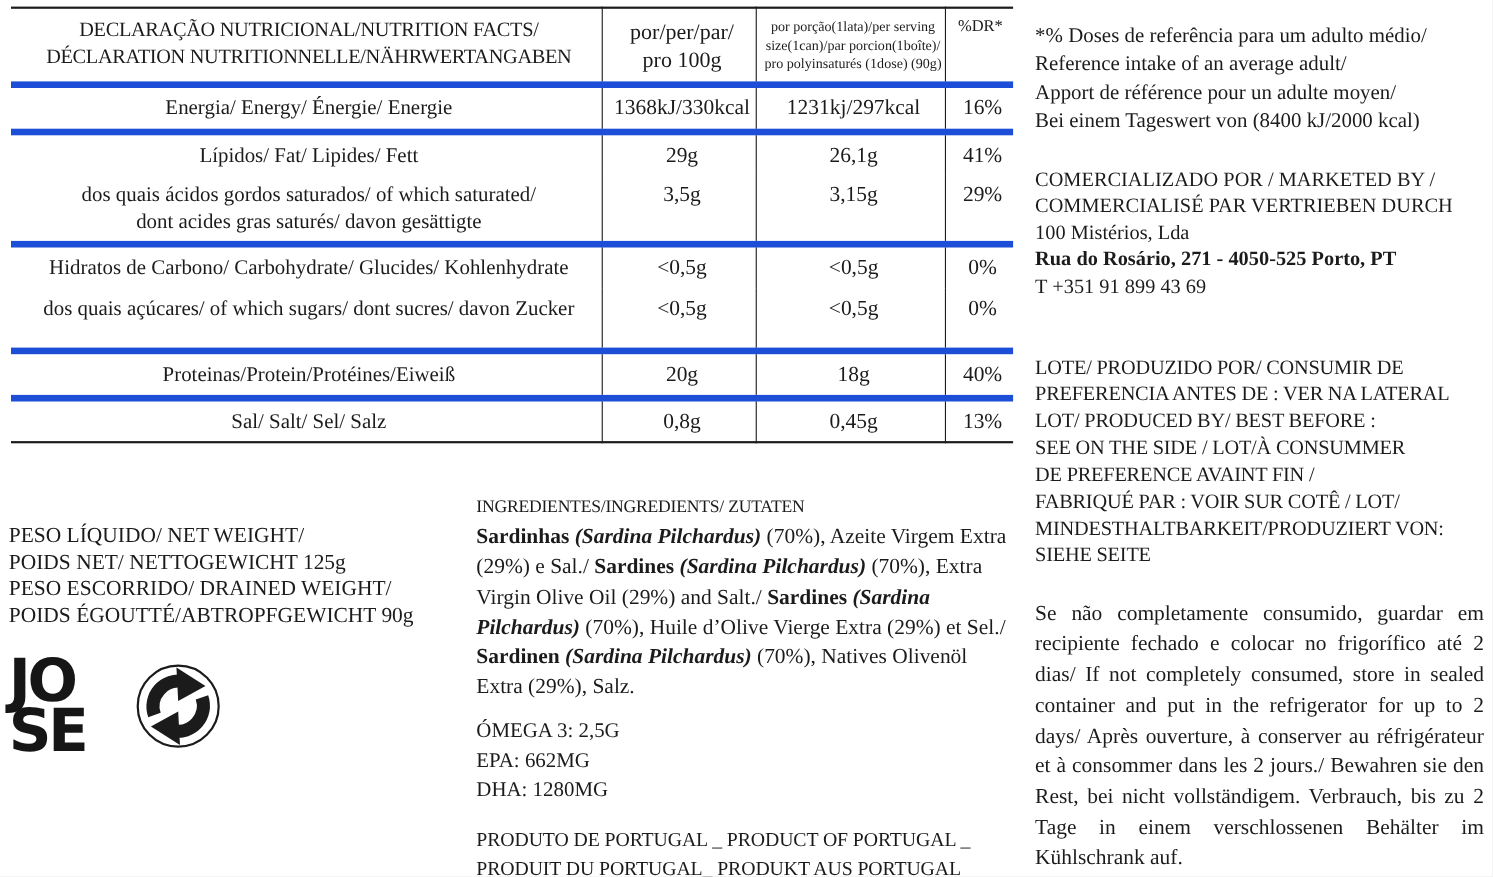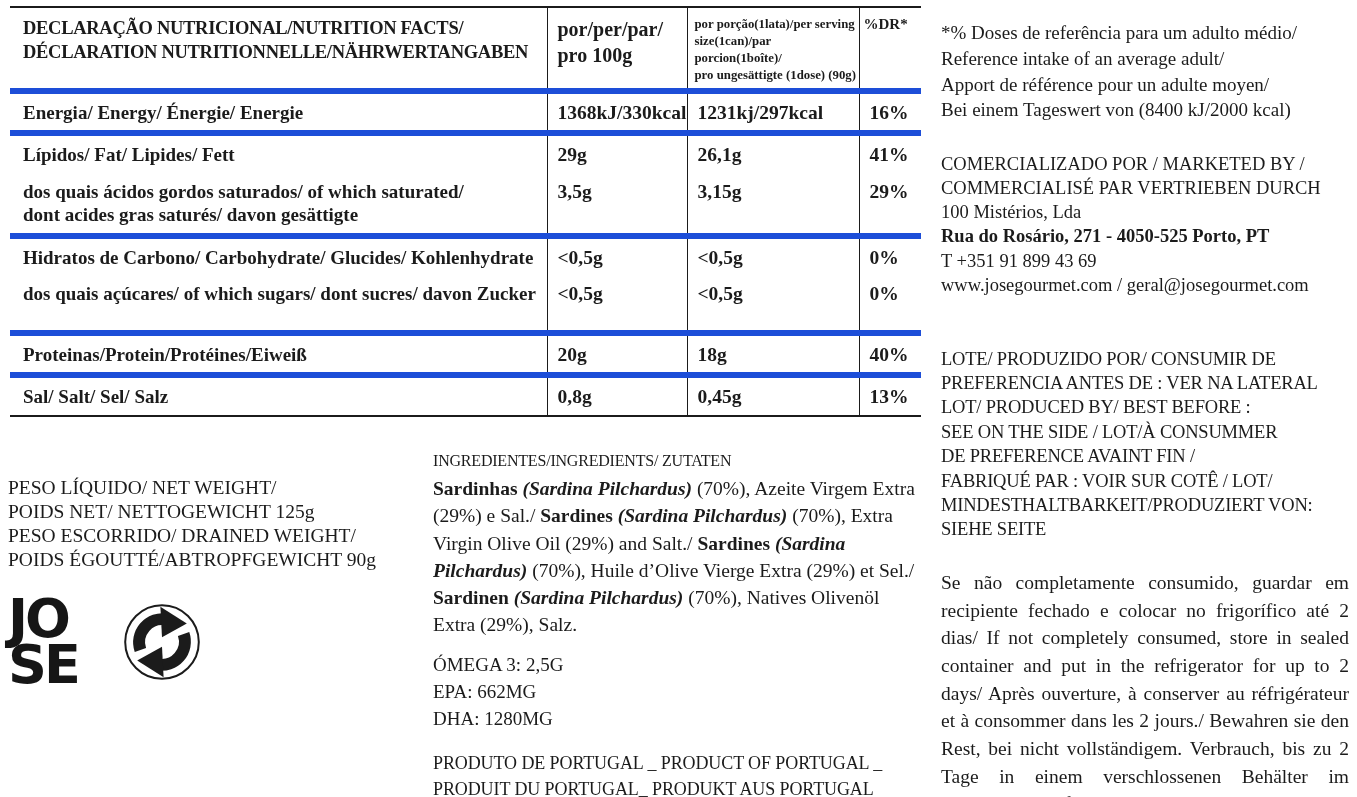--- a/index.html
+++ b/index.html
@@ -9,21 +9,21 @@
   }
   .prelines { white-space:pre-line; }
 
   
   .nt {
     position:absolute; left:10px; top:6px; width:911px;
     border-collapse:collapse; table-layout:fixed;
     border-top:2px solid #1b1b1b; border-bottom:2px solid #1b1b1b;
   }
   .nt col.w1{width:537px} .nt col.w2{width:140px} .nt col.w3{width:172px} .nt col.w4{width:62px}
-  .nt th, .nt td { vertical-align:top; text-align:left; font-weight:bold; }
+  .nt th, .nt td { vertical-align:top; text-align:center; font-weight:normal; }
   .nt th + th, .nt td + td { border-left:1.5px solid #1b1b1b; }
   .nt thead tr { border-bottom:2px solid #1b1b1b; }
   .nt tbody tr.group-start { border-top:6px solid #1d4ed8; }
   .nt tbody tr.spacer-after td { padding-bottom:24px; }
 
   .c-label { padding:7px 8px 6px 13px; font-size:19px; line-height:1.24; white-space:pre-line; }
   .c-val   { padding:8px 4px 6px 10px; font-size:19.5px; }
   .hdr-title { font-size:18.5px; letter-spacing:-0.3px; line-height:1.3; white-space:pre-line; padding-top:8px; }
   .hdr-100   { font-size:20px; line-height:1.3; white-space:pre-line; padding-top:8px; }
   .hdr-serv  { font-size:12.8px; line-height:1.32; white-space:pre-line; padding:8px 2px 4px 7px; }
@@ -73,21 +73,21 @@
         <col class="w4">
       </colgroup>
     <thead>
       <tr>
         <th class="c-label hdr-title">DECLARAÇÃO NUTRICIONAL/NUTRITION FACTS/
 DÉCLARATION NUTRITIONNELLE/NÄHRWERTANGABEN</th>
         <th class="c-val hdr-100">por/per/par/
 pro 100g</th>
         <th class="c-val hdr-serv">por porção(1lata)/per serving
 size(1can)/par porcion(1boîte)/
-pro ungesättigte (1dose) (90g)</th>
+pro polyinsaturés (1dose) (90g)</th>
         <th class="c-val hdr-dr">%DR*</th>
       </tr>
     </thead>
     <tbody>
         <tr class="group-start">
       <td class="c-label">Energia/ Energy/ Énergie/ Energie</td>
       <td class="c-val">1368kJ/330kcal</td>
       <td class="c-val">1231kj/297kcal</td>
       <td class="c-val">16%</td>
     </tr>
@@ -165,21 +165,20 @@
     <div class="ref prelines">*% Doses de referência para um adulto médio/
 Reference intake of an average adult/
 Apport de référence pour un adulte moyen/
 Bei einem Tageswert von (8400 kJ/2000 kcal)</div>
     <div class="marketed">
       <div class="prelines">COMERCIALIZADO POR  / MARKETED BY /
 COMMERCIALISÉ PAR VERTRIEBEN DURCH</div>
       <div>100 Mistérios, Lda</div>
       <div class="addr">Rua do Rosário, 271 - 4050-525 Porto, PT</div>
       <div>T +351 91 899 43 69</div>
-      <div>www.josegourmet.com / geral@josegourmet.com</div>
     </div>
     <div class="lot prelines">LOTE/ PRODUZIDO POR/ CONSUMIR DE
 PREFERENCIA ANTES DE : VER NA LATERAL
 LOT/ PRODUCED BY/ BEST BEFORE :
 SEE ON THE SIDE /  LOT/À CONSUMMER
 DE PREFERENCE AVAINT FIN /
 FABRIQUÉ PAR : VOIR SUR COTÊ / LOT/
 MINDESTHALTBARKEIT/PRODUZIERT VON:
 SIEHE SEITE</div>
     <p class="storage">Se não completamente consumido, guardar em recipiente fechado e colocar no frigorífico até 2 dias/ If not completely consumed, store in sealed container and put in the refrigerator for up to 2 days/ Après ouverture, à conserver au réfrigérateur et à consommer dans les 2 jours./ Bewahren sie den Rest, bei nicht vollständigem. Verbrauch, bis zu 2 Tage in einem verschlossenen Behälter im Kühlschrank auf.</p>

